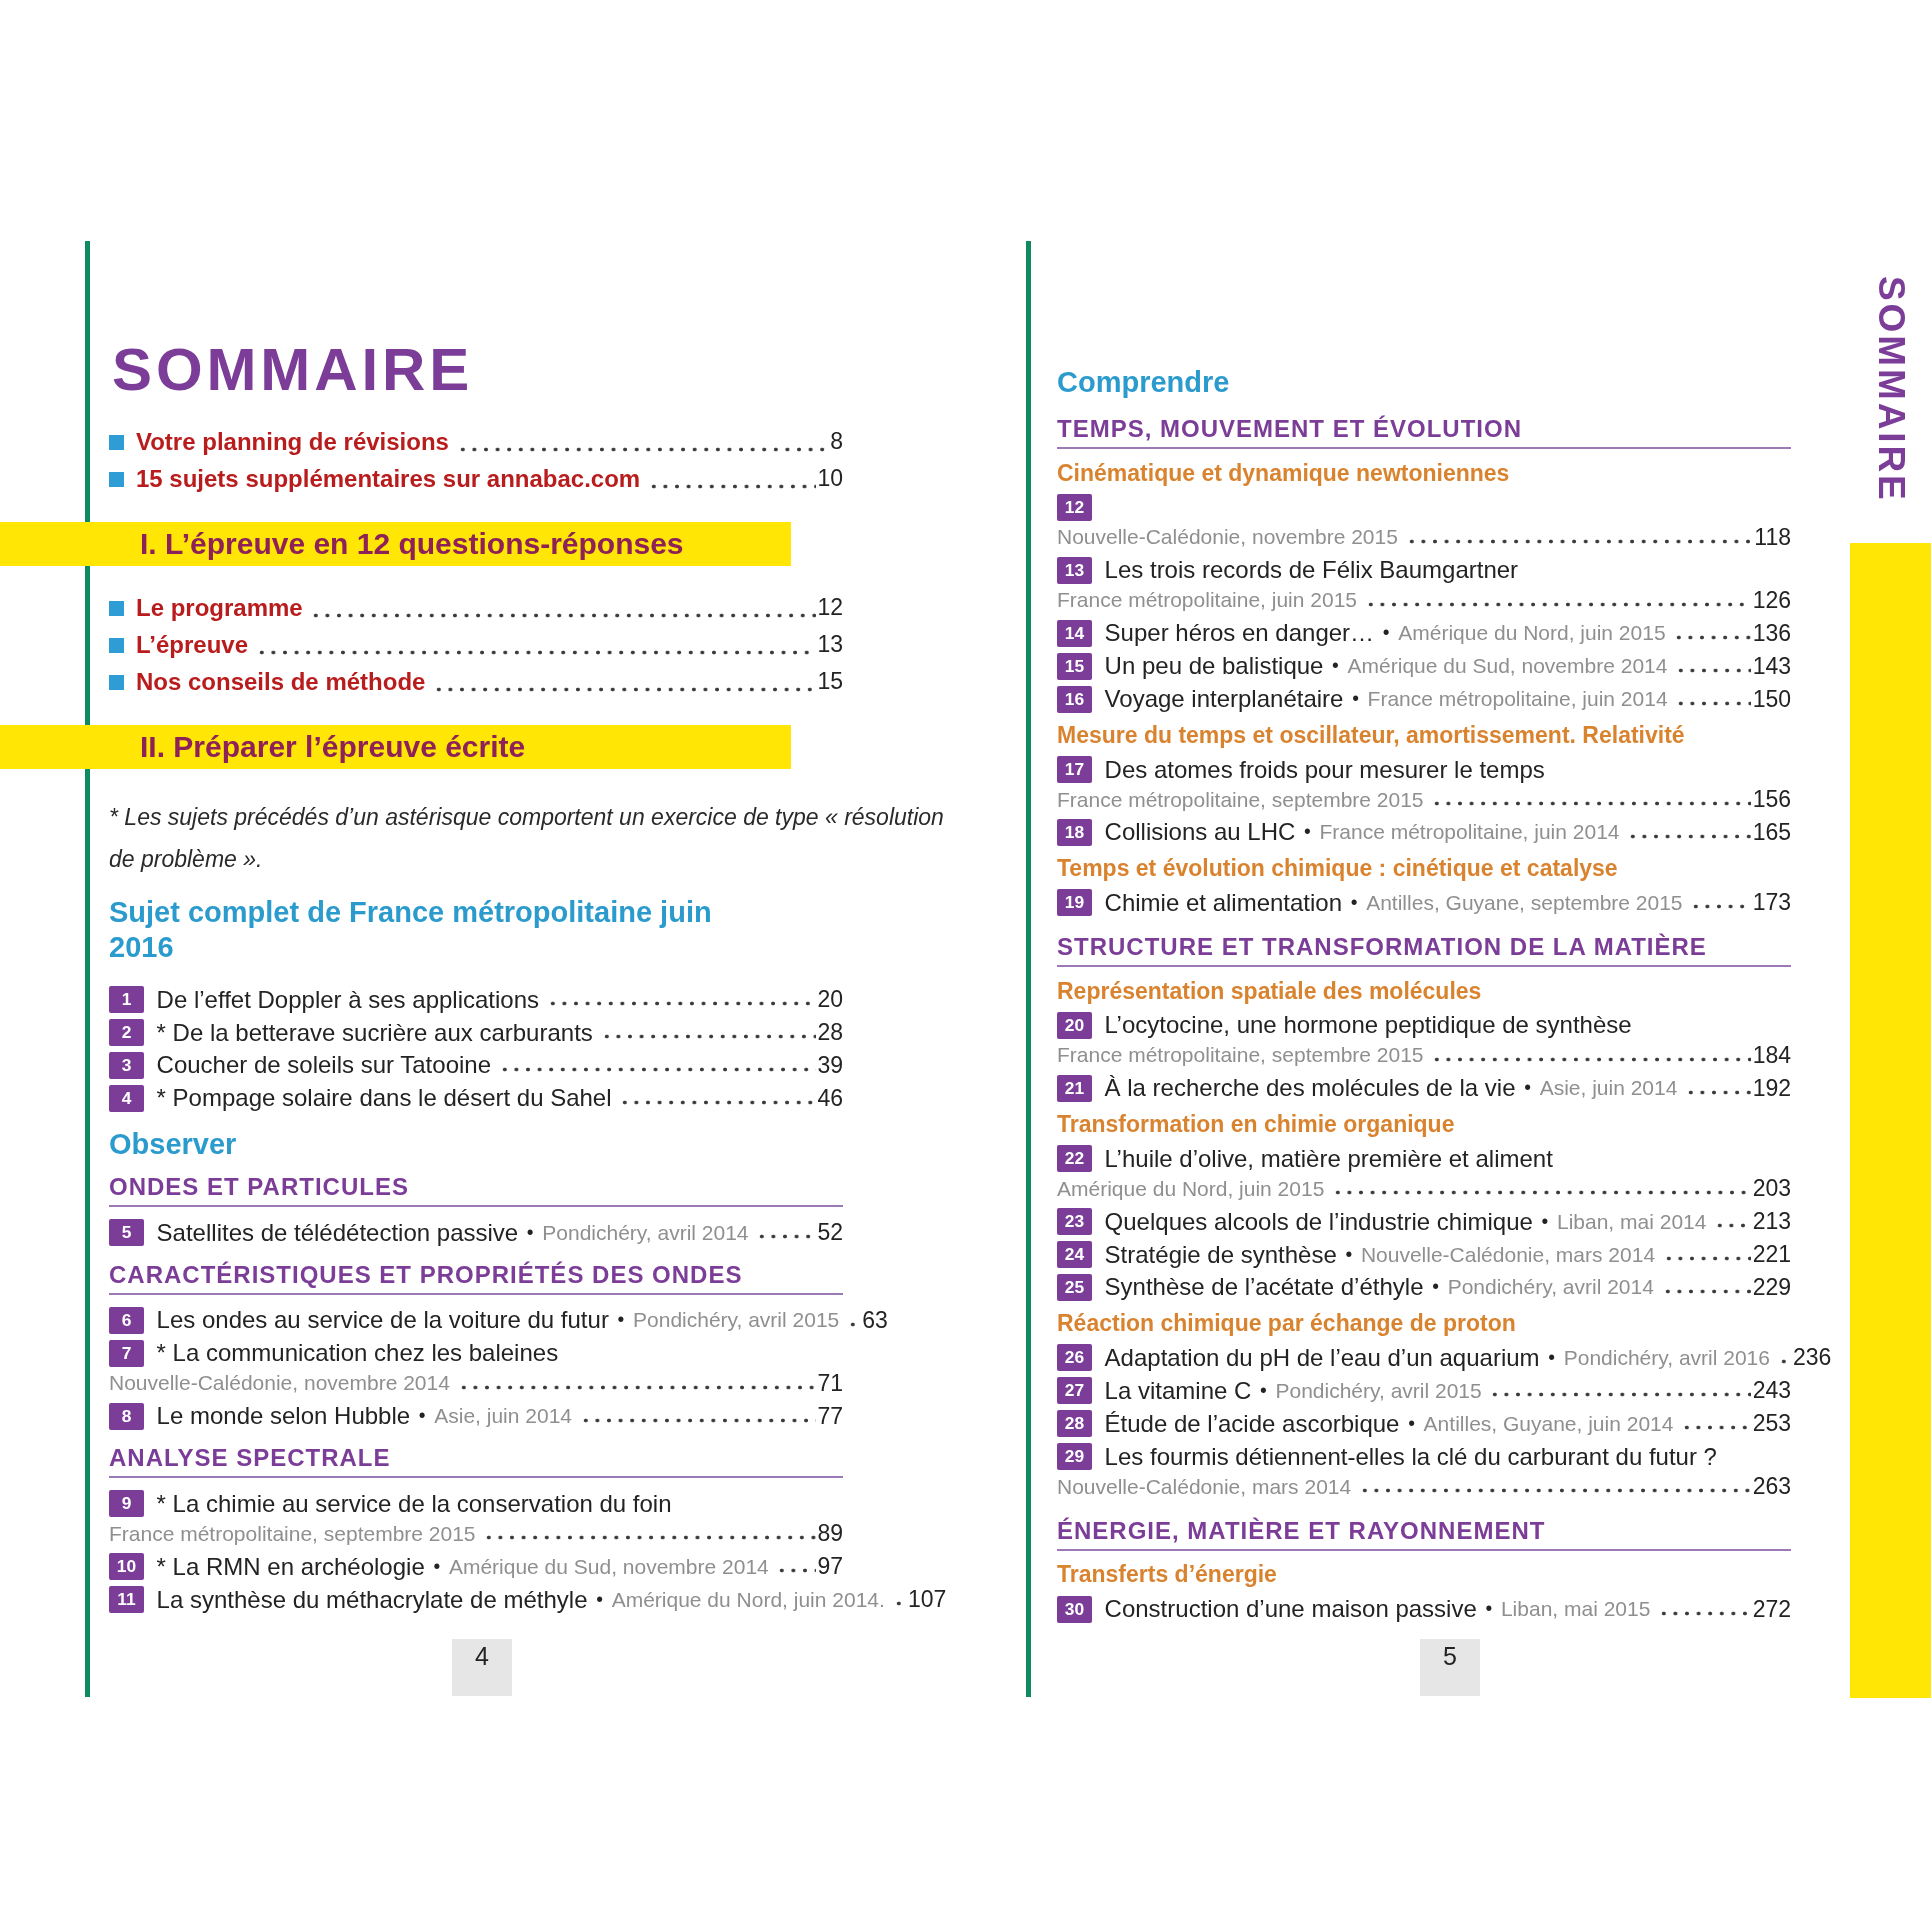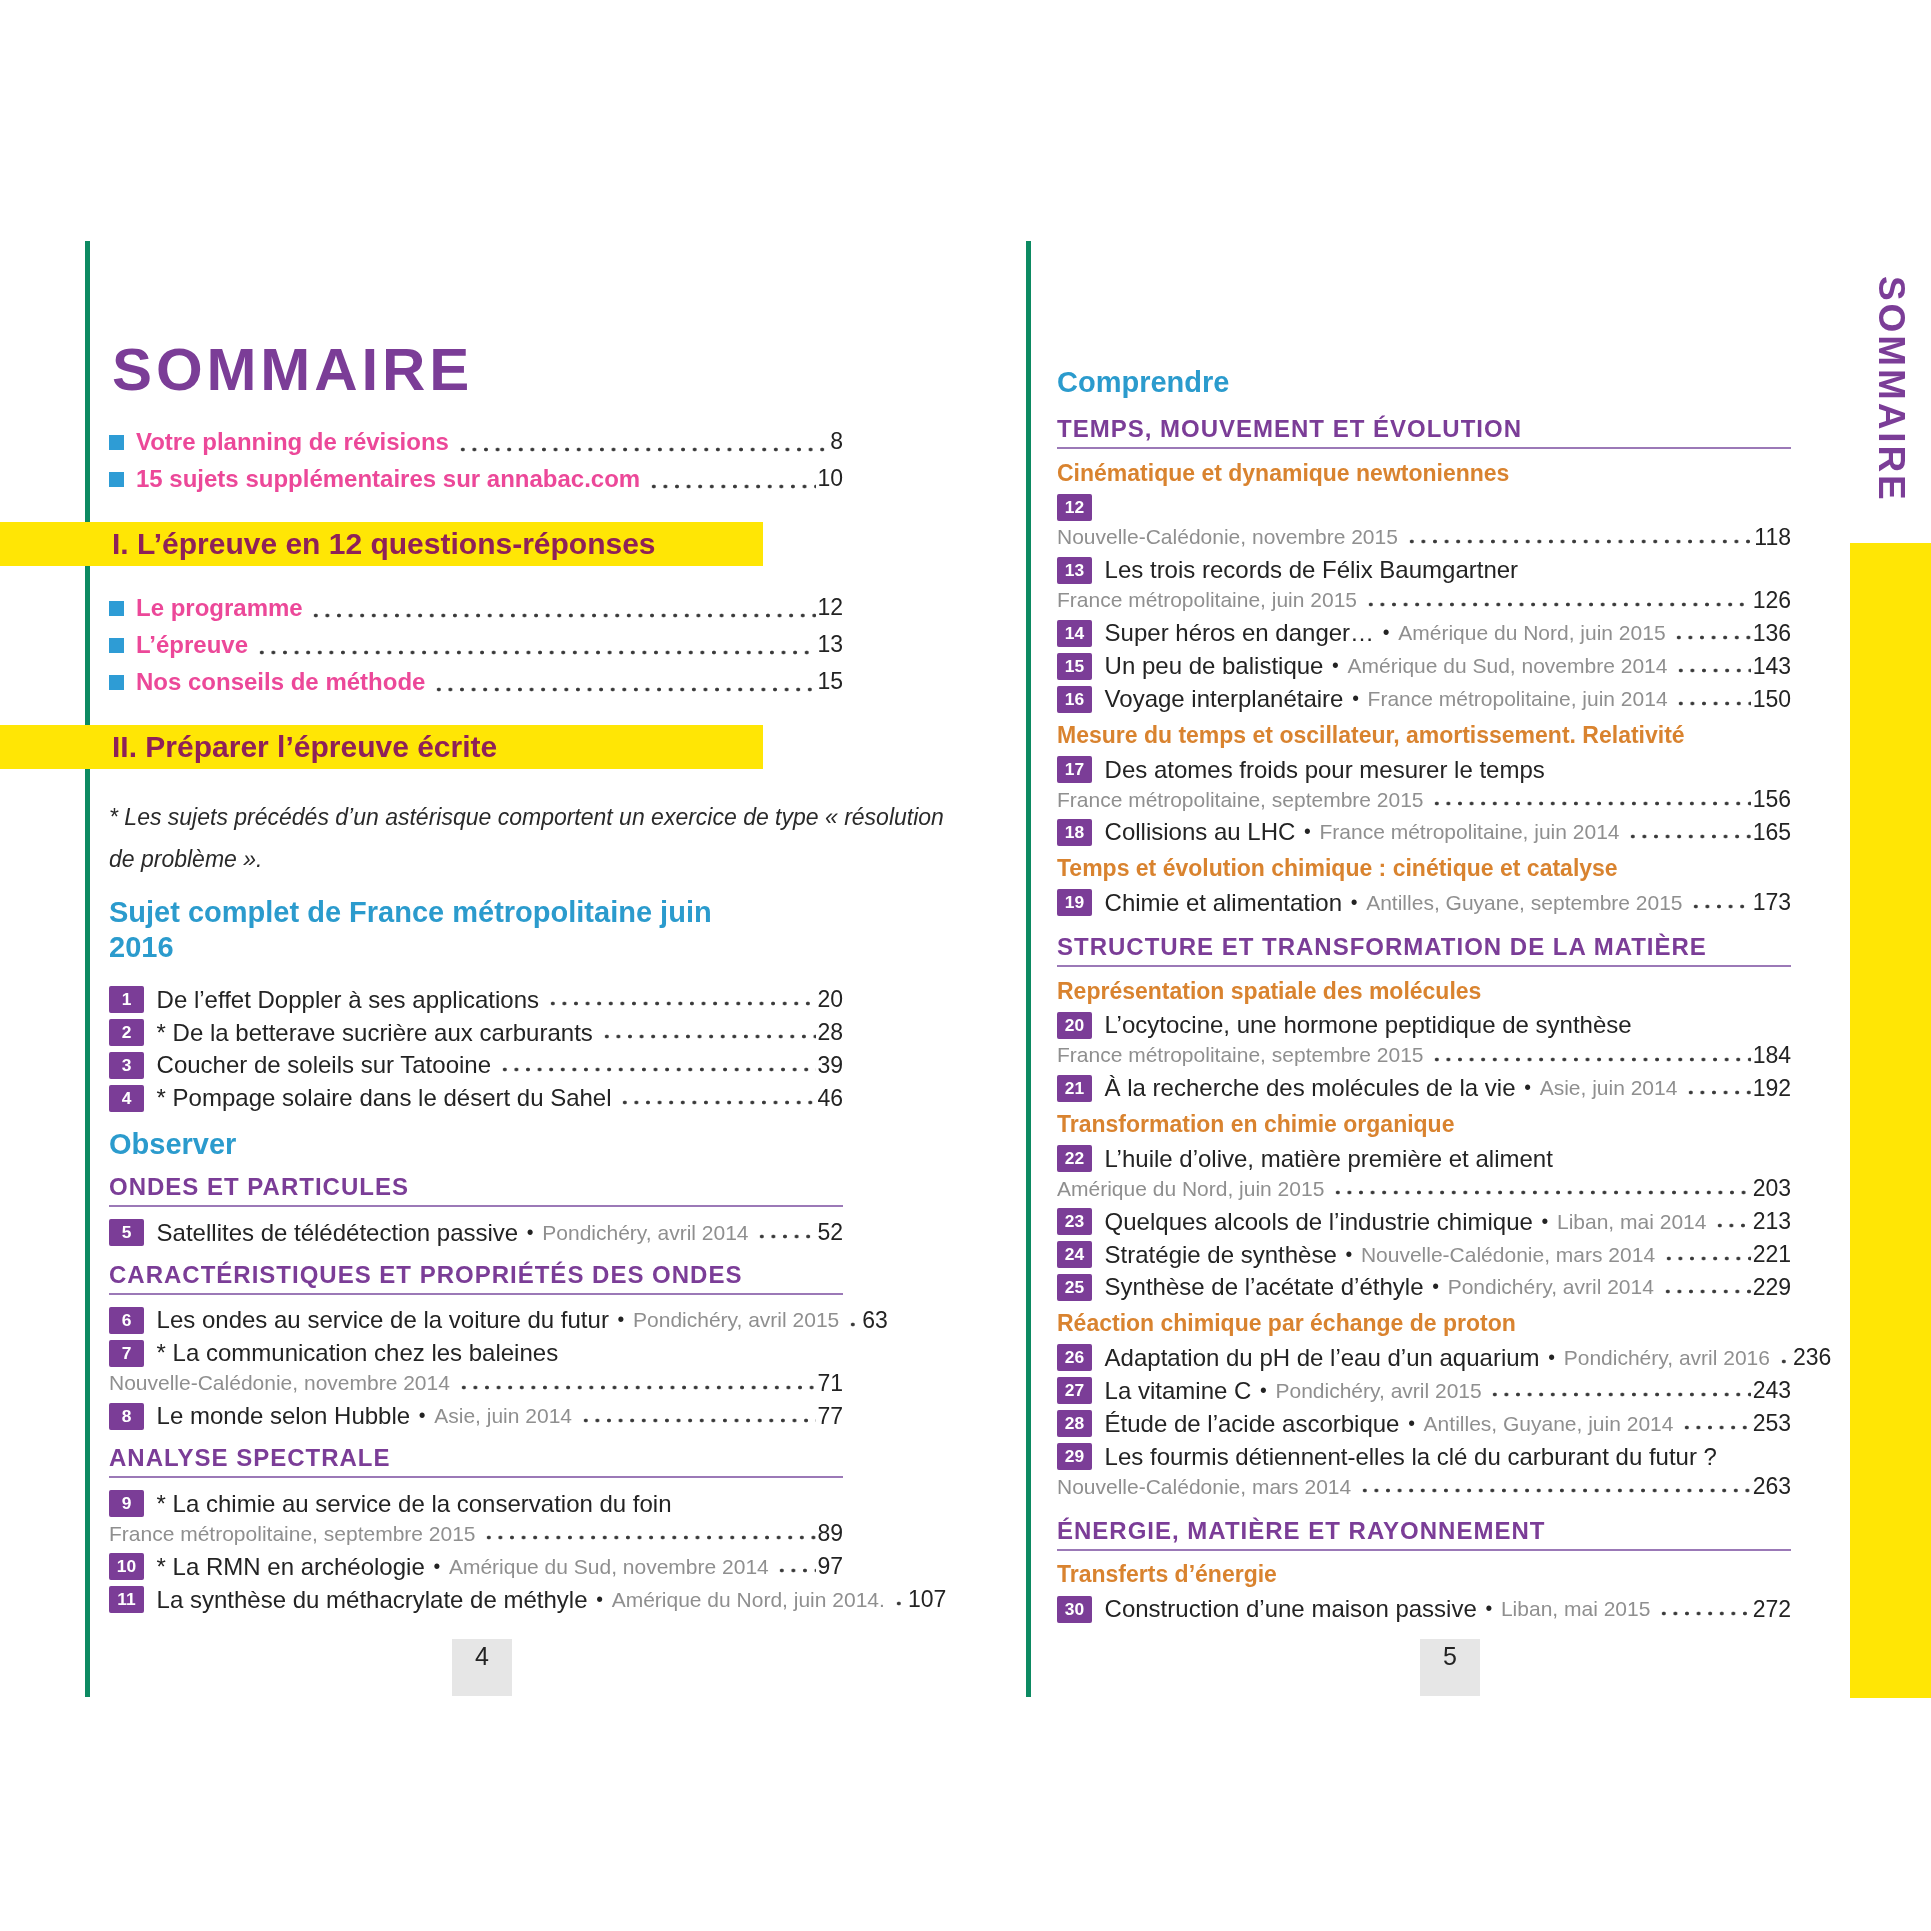--- a/index.html
+++ b/index.html
@@ -15,29 +15,29 @@
   #pageL .vline{left:85px;}
   #pageR .vline{left:0;}
 
   h1.big-title{margin:97px 0 0 112px;font-size:60px;line-height:64px;font-weight:bold;
     color:#7b3d97;letter-spacing:3.9px;}
 
   .toc-list{margin:21px 0 0 109px;width:734px;}
   #methodList{margin-top:23px;}
   .toc-row{display:flex;align-items:center;height:37px;}
   .sq{width:15.4px;height:15.4px;background:#2e9cd5;margin:1.9px 11.6px 0 0;flex:none;}
-  .lbl{font-size:24px;font-weight:bold;color:#ec4899;white-space:nowrap;}
+  .lbl{font-size:24px;font-weight:bold;color:#b91c1c;white-space:nowrap;}
   .leader{flex:1 1 auto;min-width:13.5px;align-self:stretch;
     background-image:radial-gradient(circle,#3a3a3a 1.6px,transparent 2.1px);
     background-size:11.6px 4.8px;background-repeat:repeat-x;
     background-position:left calc(100% - 8.7px);margin:0 1.9px 0 7.7px;}
   .pgn{font-size:23px;color:#232323;white-space:nowrap;}
 
   .banner{position:relative;z-index:2;margin-top:25px;width:763px;height:44px;
-    background:#ffe605;display:flex;align-items:center;}
+    background:#ffe605;display:flex;align-items:center;padding-left:28px;}
   .banner .btxt{margin-left:112px;font-size:30px;font-weight:bold;color:#8e2158;}
 
   .note{margin:27px 0 0 109px;font-size:23px;font-style:italic;color:#2a2a2a;
     line-height:42px;white-space:nowrap;}
 
   .blue-h{font-size:29px;line-height:35px;font-weight:bold;color:#2b9bcd;}
   #subjectH{margin:15.4px 0 0 109px;}
   #observerH{margin:13.5px 0 0 109px;}
   #comprendreH{margin:124px 0 0 31px;}
 

